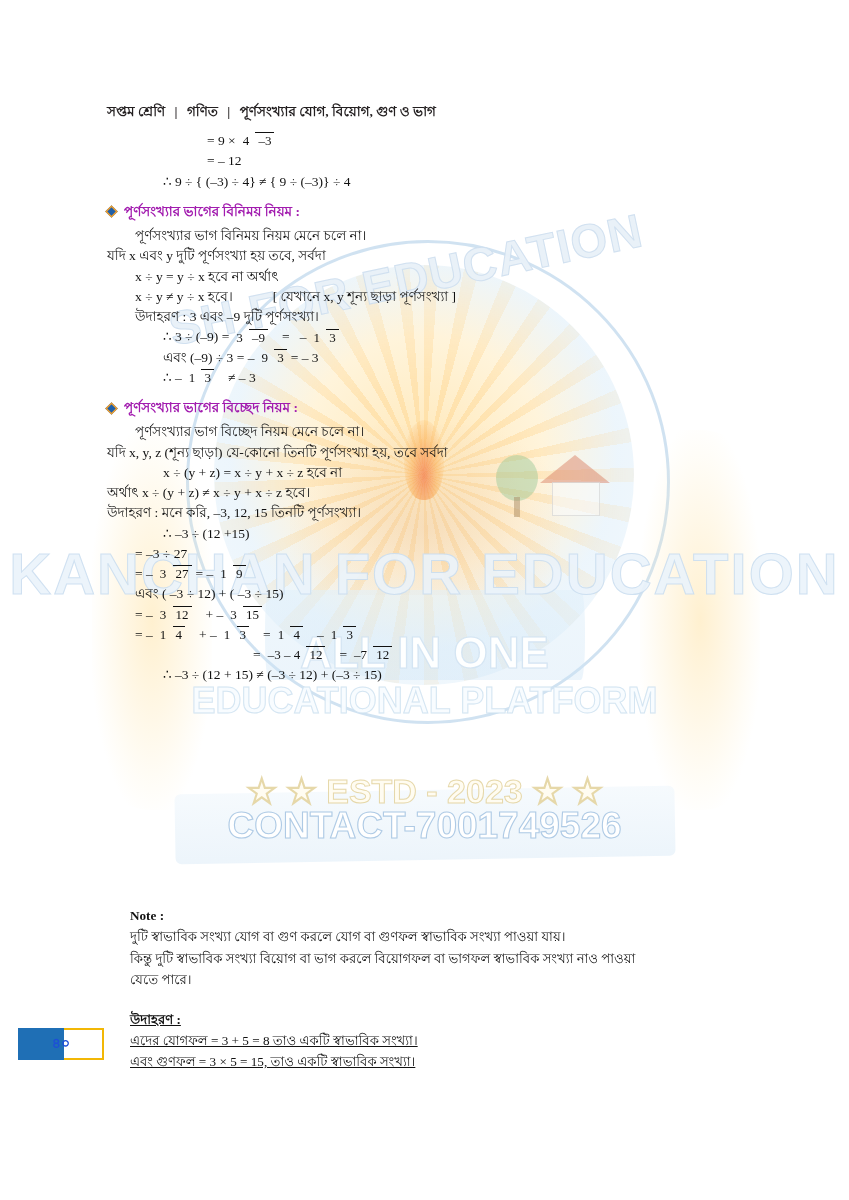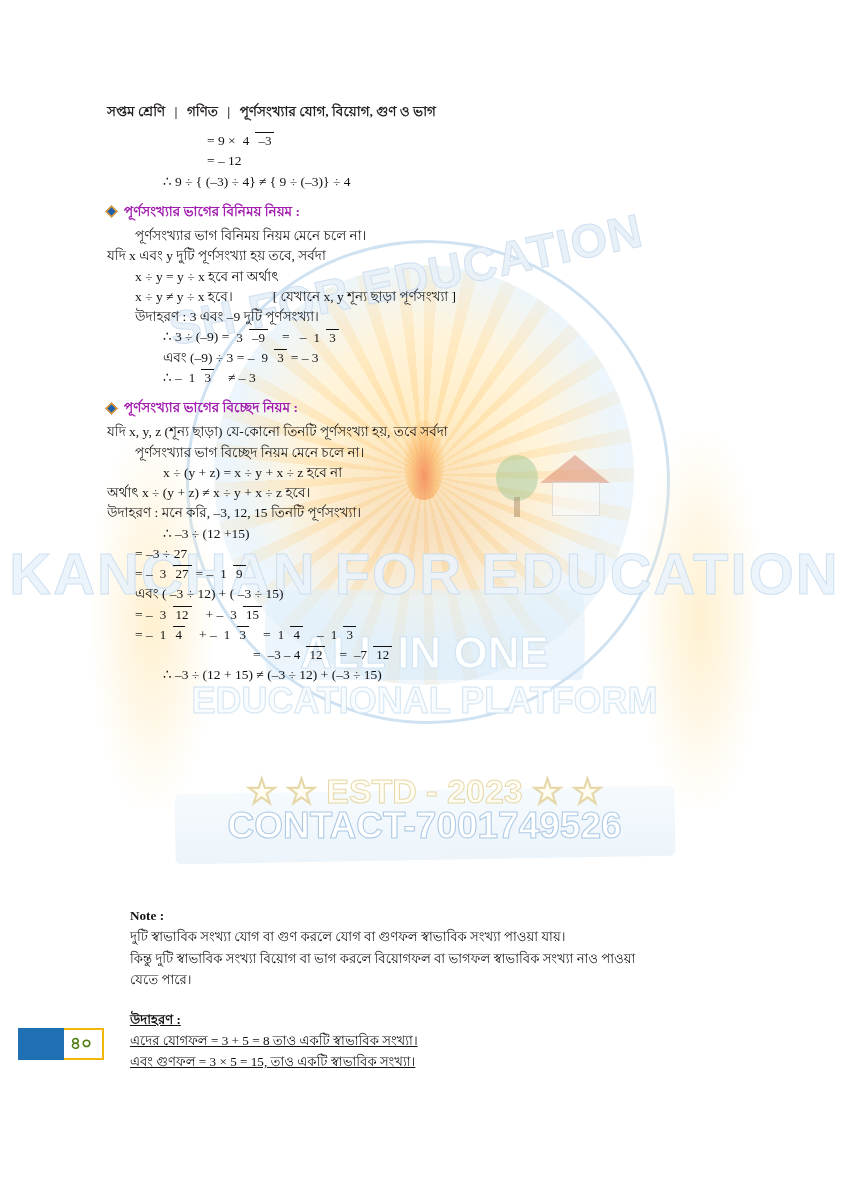--- a/index.html
+++ b/index.html
@@ -286,25 +286,25 @@
   }
   .page-number-box .blue {
     position: absolute;
     left: -2px; top: -2px;
     width: 46px; height: 32px;
     background: #1f6fb5;
   }
   .page-number-box .num {
     position: relative;
     z-index: 2;
-    padding-right: 10px;
+    padding-right: 32px;
     font-family: "Liberation Sans", sans-serif;
     font-weight: bold;
-    font-size: 17px;
-    color: #4d7c0f;
+    font-size: 14px;
+    color: #1d4ed8;
   }
 
   .sp4 { display:inline-block; width: 10px; }
   .sp8 { display:inline-block; width: 20px; }
 </style>
 </head>
 <body>
 
 <div class="watermark">
   <div class="wm-sun"></div>
@@ -405,22 +405,22 @@
         <span class="den">3</span>
       </span>
       <span class="sp4"></span>
       <span>≠ – 3</span>
     </div>
 
     <div class="bullet-head">
       <span class="diamond"></span>
       <span>পূর্ণসংখ্যার ভাগের বিচ্ছেদ নিয়ম :</span>
     </div>
+    <div class="line ind1">পূর্ণসংখ্যার ভাগ বিচ্ছেদ নিয়ম মেনে চলে না।</div>
     <div class="line">যদি x, y, z (শূন্য ছাড়া) যে-কোনো তিনটি পূর্ণসংখ্যা হয়, তবে সর্বদা</div>
-    <div class="line ind1">পূর্ণসংখ্যার ভাগ বিচ্ছেদ নিয়ম মেনে চলে না।</div>
     <div class="line ind2">x ÷ (y + z) = x ÷ y + x ÷ z হবে না</div>
     <div class="line">অর্থাৎ x ÷ (y + z) ≠ x ÷ y + x ÷ z হবে।</div>
     <div class="line">উদাহরণ : মনে করি, –3, 12, 15 তিনটি পূর্ণসংখ্যা।</div>
 
     <div class="line ind2">∴  –3 ÷ (12 +15)</div>
     <div class="line ind1">= –3 ÷ 27</div>
 
     <div class="mathline ind1">
       <span>= –</span>
       <span class="frac">

